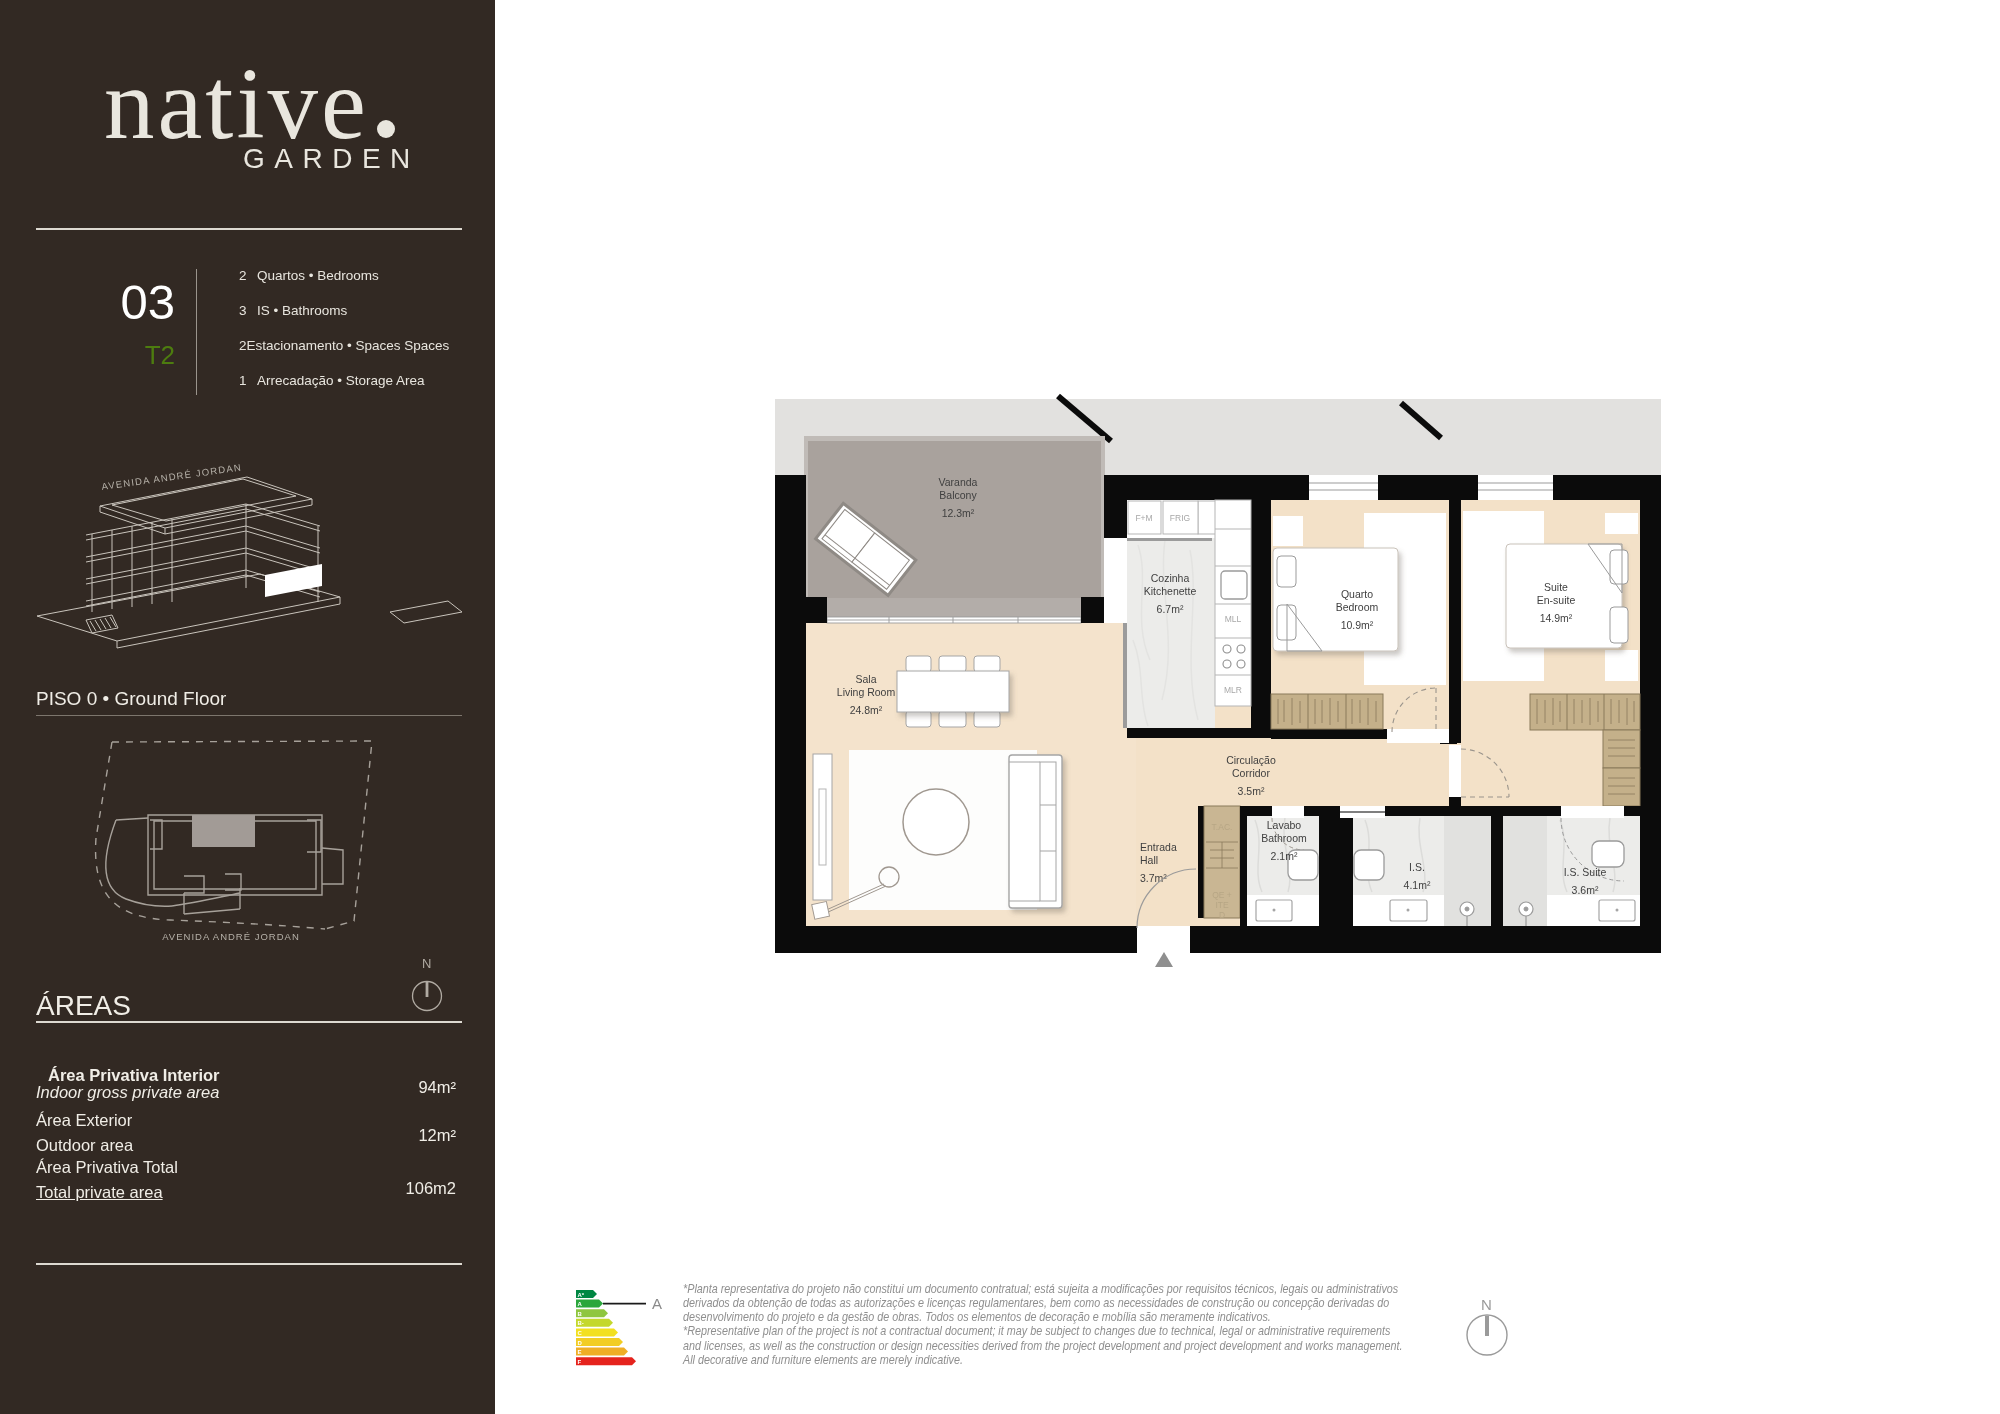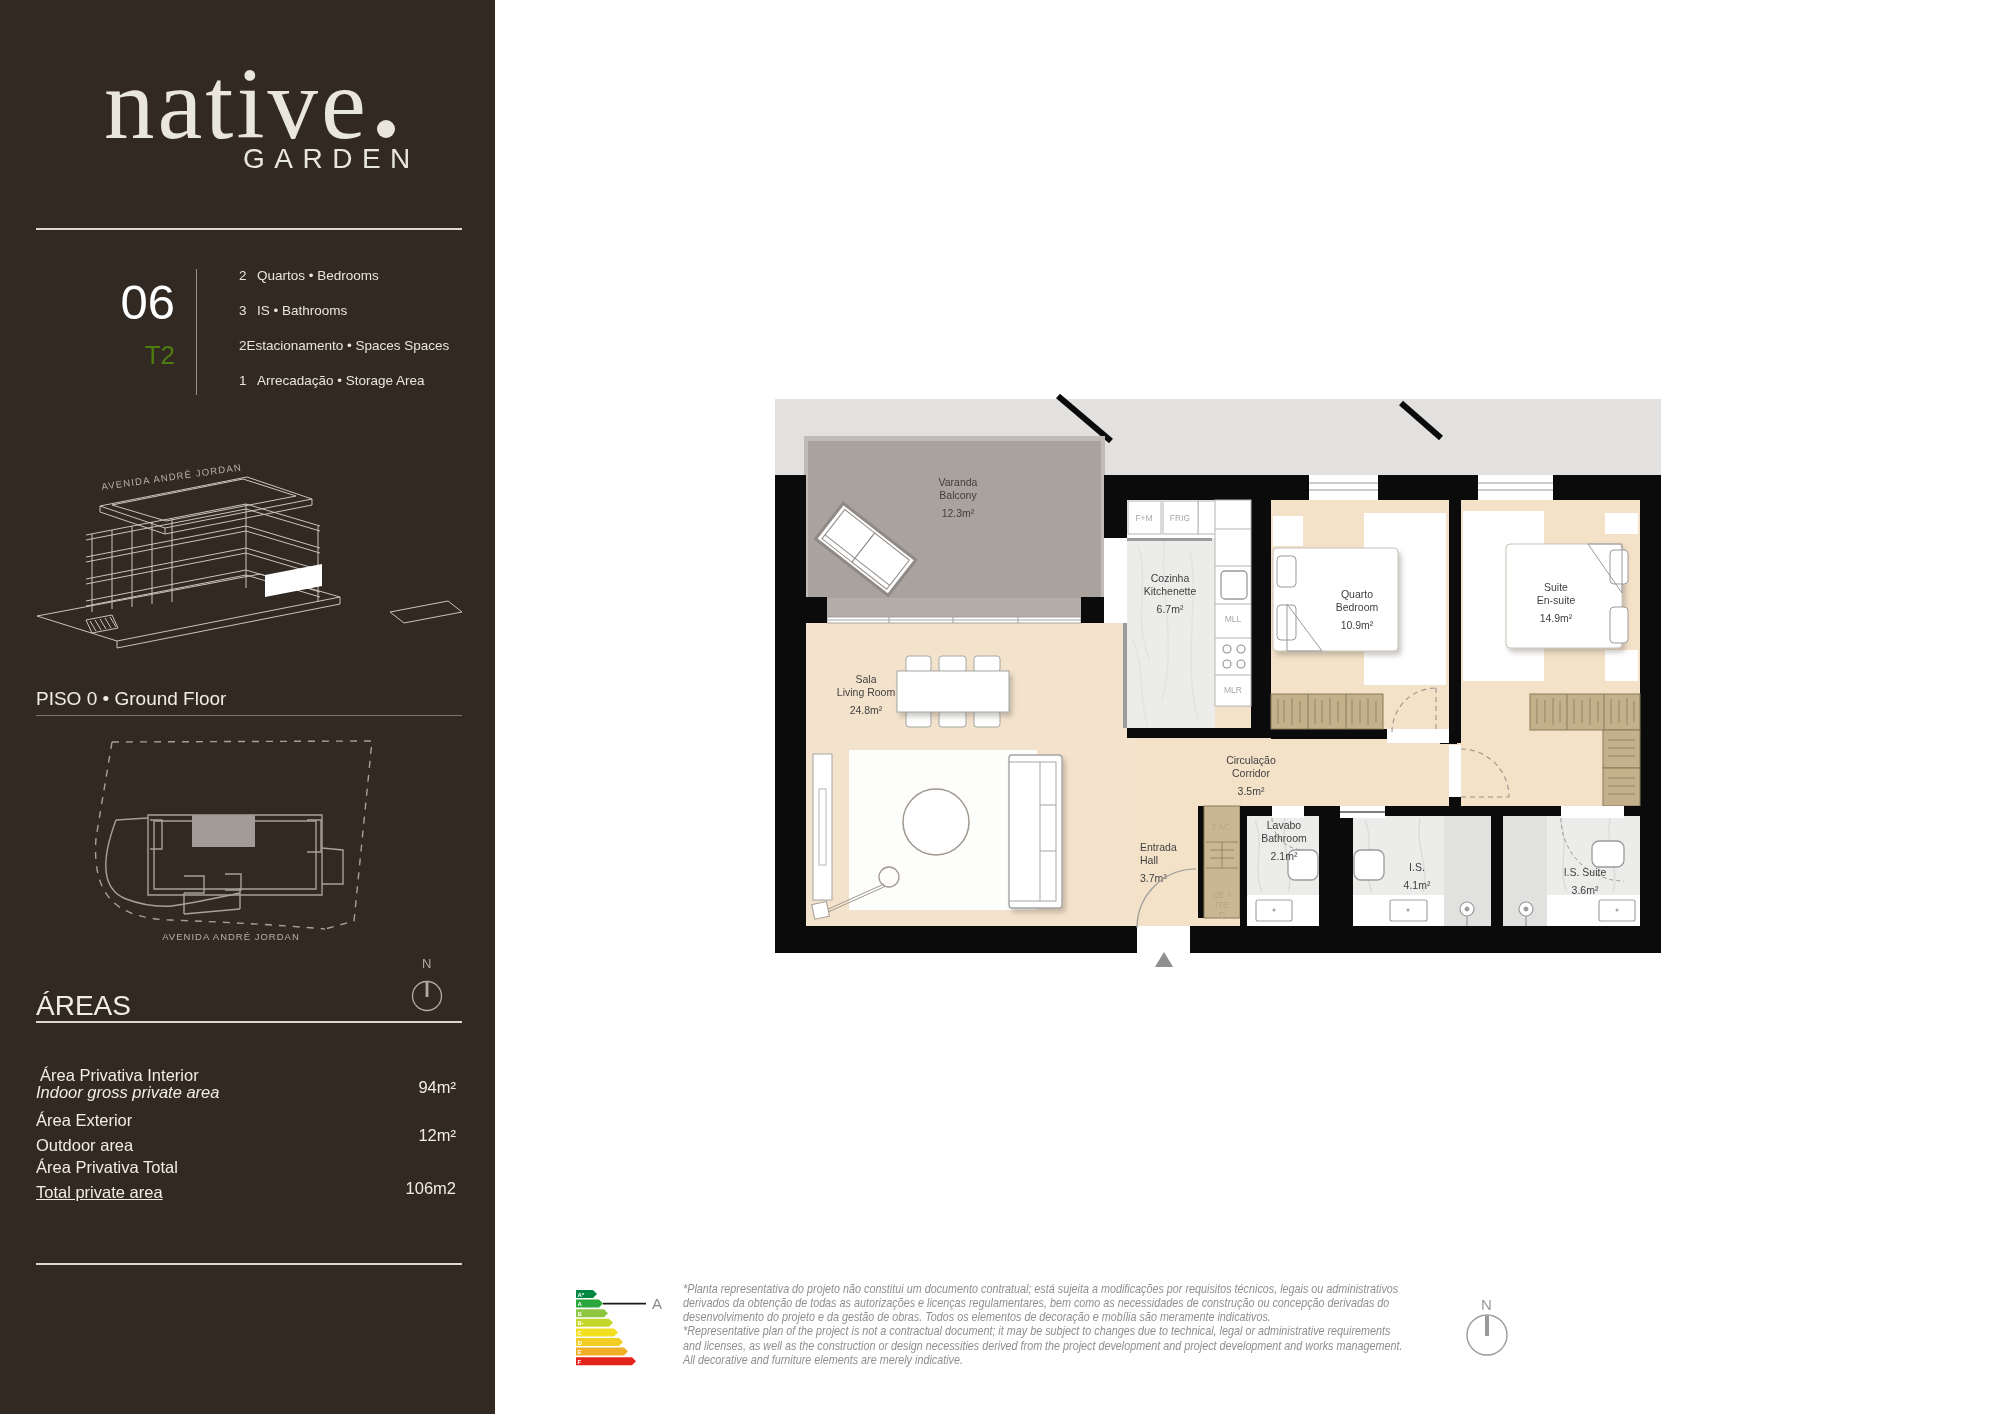--- a/index.html
+++ b/index.html
@@ -14,21 +14,21 @@
 
 <div class="abs" style="left:104px;top:57px;width:310px;height:95px;color:#e9e6de;
      font-family:'Liberation Serif',serif;font-size:101px;line-height:95px;letter-spacing:3px;">native</div>
 
 <div class="abs" style="left:377px;top:120px;width:18px;height:18px;border-radius:50%;background:#e9e6de;"></div>
 
 <div class="abs" style="left:243px;top:143px;color:#e9e6de;font-size:28px;letter-spacing:9.5px;">GARDEN</div>
 
 <div class="abs" style="left:36px;top:228px;width:426px;height:2px;background:#ddd9d1;"></div>
 
-<div class="abs" style="left:95px;top:279px;width:80px;color:#ffffff;font-size:49px;line-height:47px;text-align:right;">06</div>
+<div class="abs" style="left:95px;top:279px;width:80px;color:#ffffff;font-size:49px;line-height:47px;text-align:right;">03</div>
 
 <div class="abs" style="left:95px;top:342px;width:80px;color:#4d7c0f;font-size:26px;line-height:26px;text-align:right;">T2</div>
 
 <div class="abs" style="left:196px;top:269px;width:1px;height:126px;background:#9a948c;"></div>
 
 <div class="abs" style="left:229px;top:268px;color:#e8e5de;font-size:13.5px;margin-left:10px;">
   <div style="height:35px;"><span style="display:inline-block;width:18px;">2</span>Quartos • Bedrooms</div>
   <div style="height:35px;"><span style="display:inline-block;width:18px;">3</span>IS • Bathrooms</div>
   <div style="height:35px;">2Estacionamento • Spaces Spaces</div>
   <div style="height:35px;"><span style="display:inline-block;width:18px;">1</span>Arrecadação • Storage Area</div>
@@ -111,21 +111,21 @@
   <text x="22" y="18" fill="#b0aaa2" font-size="13">N</text>
   <circle cx="27" cy="46" r="14.5" stroke="#b0aaa2" stroke-width="1.3"></circle>
   <rect x="25.6" y="32" width="2.8" height="15" fill="#b0aaa2"></rect>
 </svg>
 
 <div class="abs" style="left:36px;top:990px;color:#f0ede6;font-size:28px;">ÁREAS</div>
 
 <div class="abs" style="left:36px;top:1021px;width:426px;height:2px;background:#ddd9d1;"></div>
 
 <div class="abs" style="left:36px;top:1061px;width:420px;height:150px;color:#f0ede6;font-size:16.5px;">
-  <div class="abs" style="left:4px;top:5px;">Área Privativa Interior</div>
+  <div class="abs" style="left:12px;top:5px;font-weight:bold;">Área Privativa Interior</div>
   <div class="abs" style="left:0;top:22px;font-style:italic;">Indoor gross private area</div>
   <div class="abs" style="right:0;top:17px;">94m²</div>
   <div class="abs" style="left:0;top:50px;">Área Exterior</div>
   <div class="abs" style="left:0;top:75px;">Outdoor area</div>
   <div class="abs" style="right:0;top:65px;">12m²</div>
   <div class="abs" style="left:0;top:97px;">Área Privativa Total</div>
   <div class="abs" style="left:0;top:122px;text-decoration:underline;">Total private area</div>
   <div class="abs" style="right:0;top:118px;">106m2</div>
 </div>
 

